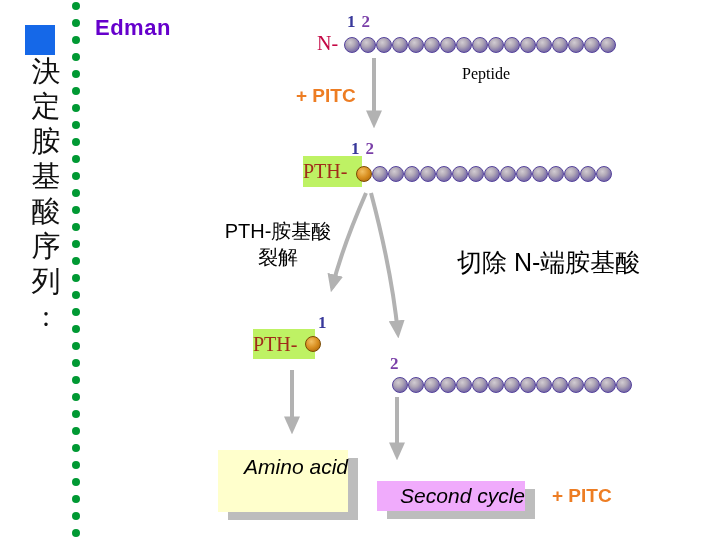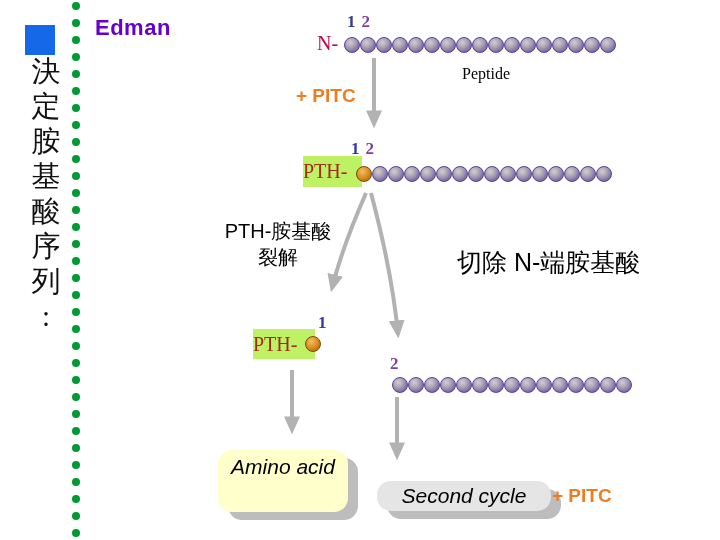--- a/index.html
+++ b/index.html
@@ -45,25 +45,25 @@
            font-family:"Liberation Serif","DejaVu Serif",serif;font-size:20px;}
   .pth-box-chain{left:303px;top:156px;width:59px;height:31px;line-height:31px;}
   .pth-box-lone{left:253px;top:329px;width:62px;height:30px;line-height:30px;}
 
   
   .cleave-note{position:absolute;left:203px;top:218px;width:150px;text-align:center;
                font-size:20px;line-height:26px;color:#000;}
   .remove-note{position:absolute;left:434px;top:246px;font-size:25px;line-height:32px;color:#000;margin-left:23px;}
 
   
-  .result-box{position:absolute;font-style:italic;color:#000;text-align:center;
-              box-shadow:10px 8px 0 #BDBDBD;border-radius:14px;}
+  .result-box{position:absolute;font-style:italic;color:#000;text-align:right;
+              box-shadow:10px 8px 0 #BDBDBD;}
   .amino-box{left:218px;top:450px;width:130px;height:62px;background:#FFFFCC;
              font-size:21px;line-height:28px;padding-top:3px;box-sizing:border-box;}
-  .second-box{left:377px;top:481px;width:174px;height:30px;background:#e5e5e5;
+  .second-box{left:377px;top:481px;width:148px;height:30px;background:#f0abfc;
               font-size:21px;line-height:30px;}
 
   .overlay{position:absolute;left:0;top:0;width:720px;height:540px;pointer-events:none;z-index:1;}
 </style>
 </head>
 <body>
 
 <div class="slide">
 
   <div class="blue-square"></div>

